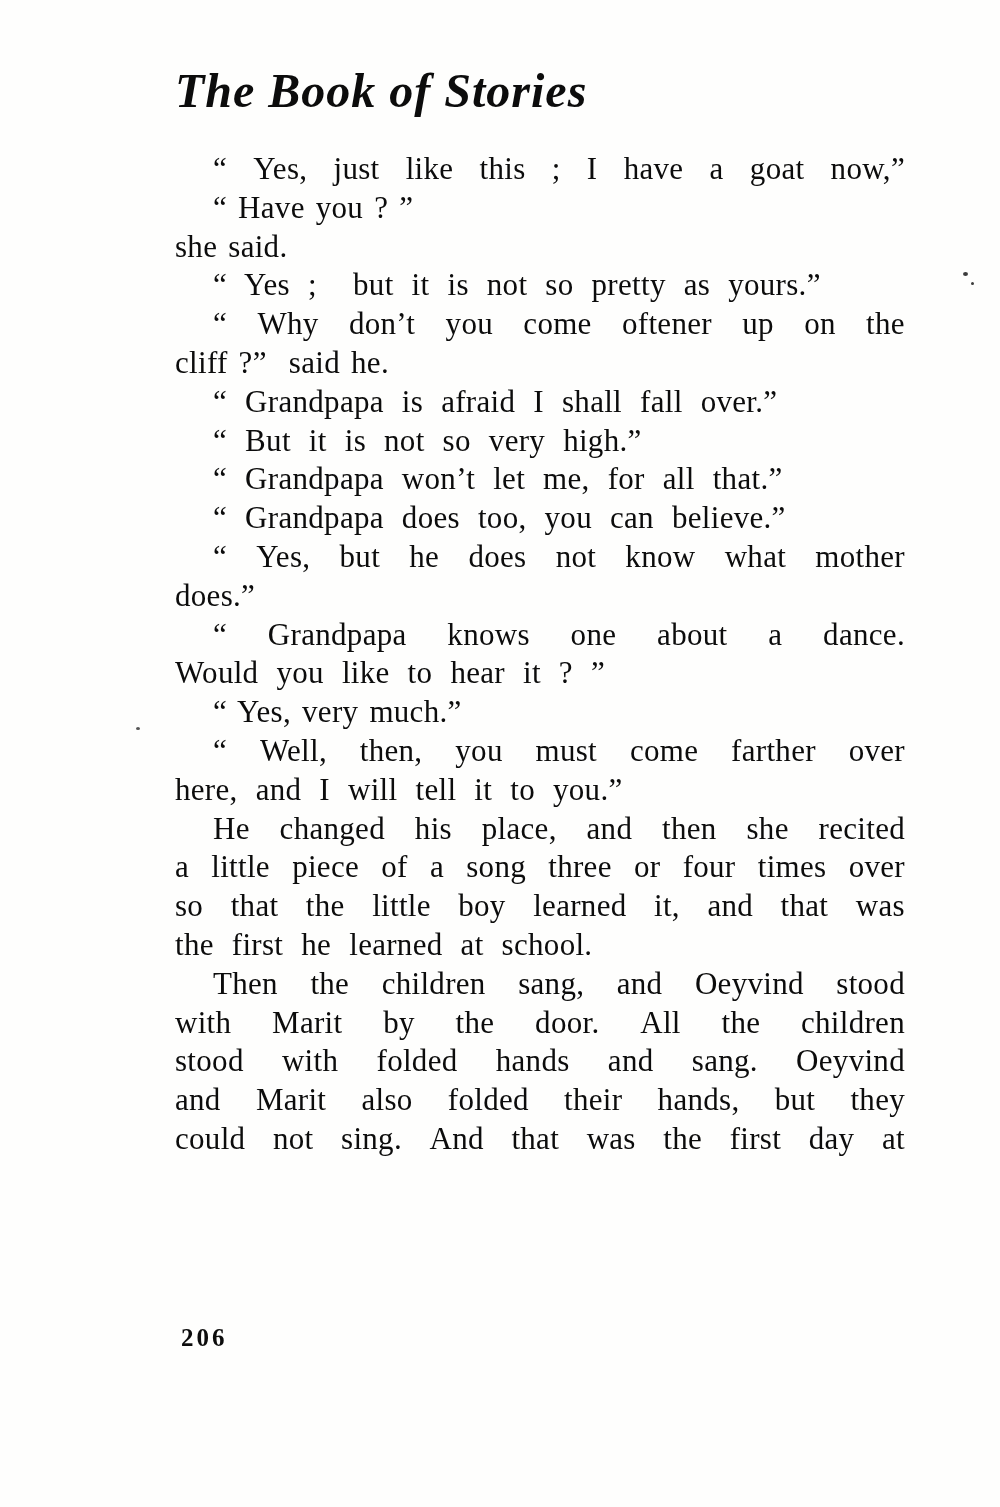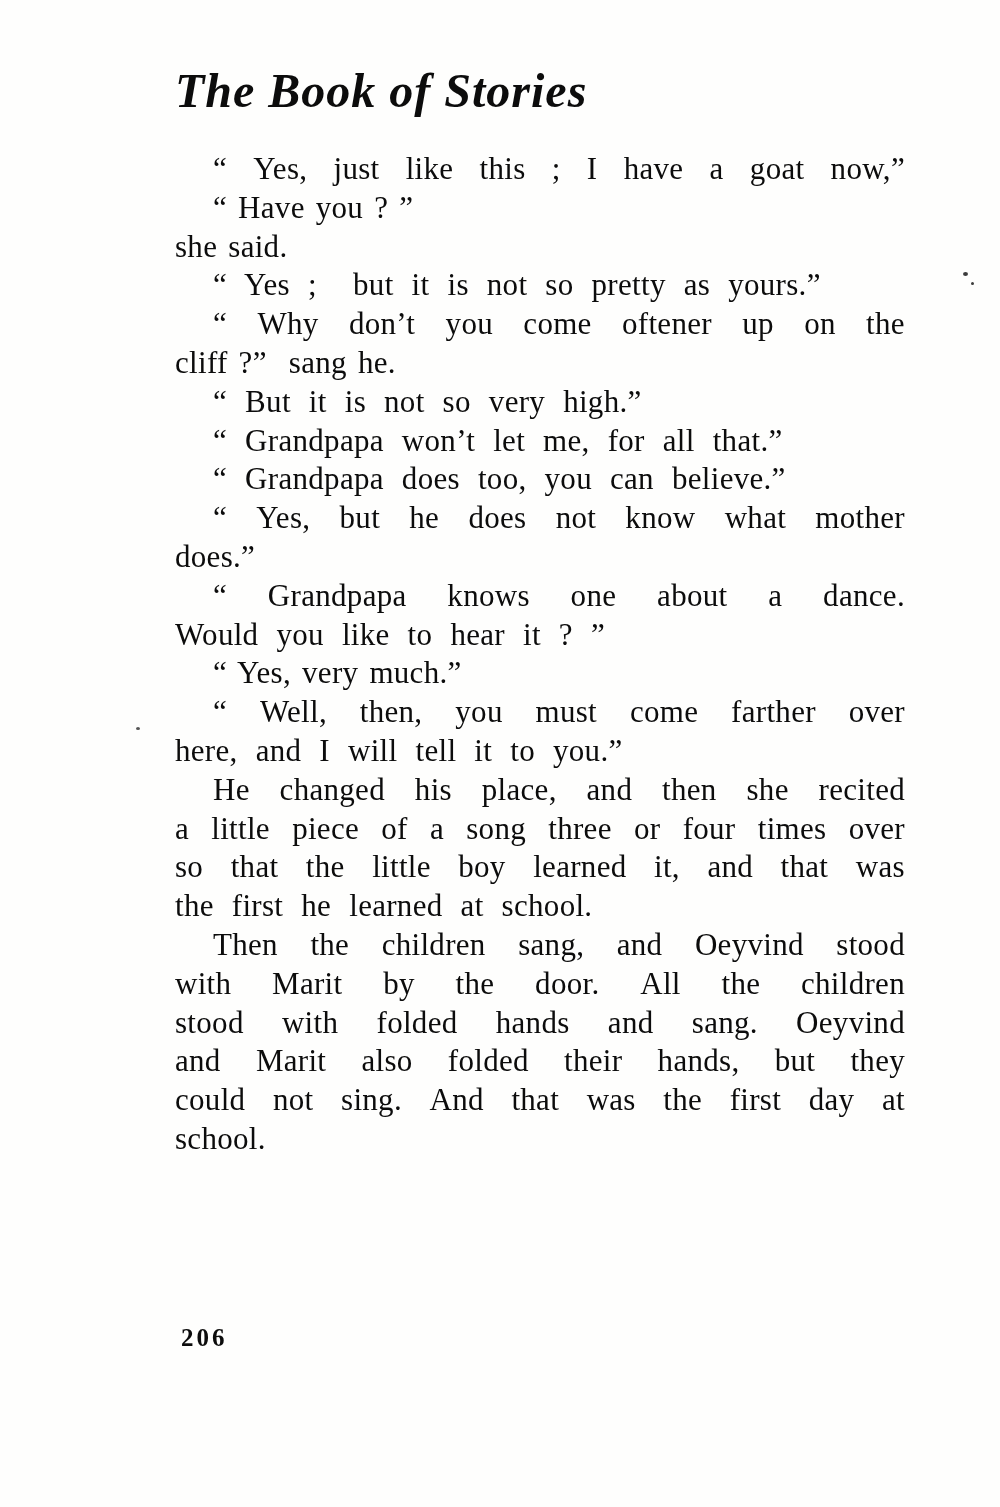--- a/index.html
+++ b/index.html
@@ -102,21 +102,22 @@
         <span>“</span>
         <span>Why</span>
         <span>don’t</span>
         <span>you</span>
         <span>come</span>
         <span>oftener</span>
         <span>up</span>
         <span>on</span>
         <span>the</span>
       </div>
-      <div class="line plain">cliff ?”  sang he.</div>
+      <div class="line plain">cliff ?”  said he.</div>
+      <div class="line plain indent loose">“ Grandpapa is afraid I shall fall over.”</div>
       <div class="line plain indent loose">“ But it is not so very high.”</div>
       <div class="line plain indent loose">“ Grandpapa won’t let me, for all that.”</div>
       <div class="line plain indent loose">“ Grandpapa does too, you can believe.”</div>
       <div class="line justify indent">
         <span>“</span>
         <span>Yes,</span>
         <span>but</span>
         <span>he</span>
         <span>does</span>
         <span>not</span>
@@ -226,21 +227,20 @@
         <span>not</span>
         <span>sing.</span>
         <span>And</span>
         <span>that</span>
         <span>was</span>
         <span>the</span>
         <span>first</span>
         <span>day</span>
         <span>at</span>
       </div>
-      <div class="line plain">school.</div>
     </div>
 
   <div class="pageno">206</div>
 
   <div class="speck s1"></div>
   <div class="speck s2"></div>
   <div class="speck s3"></div>
 
 </div>
 

